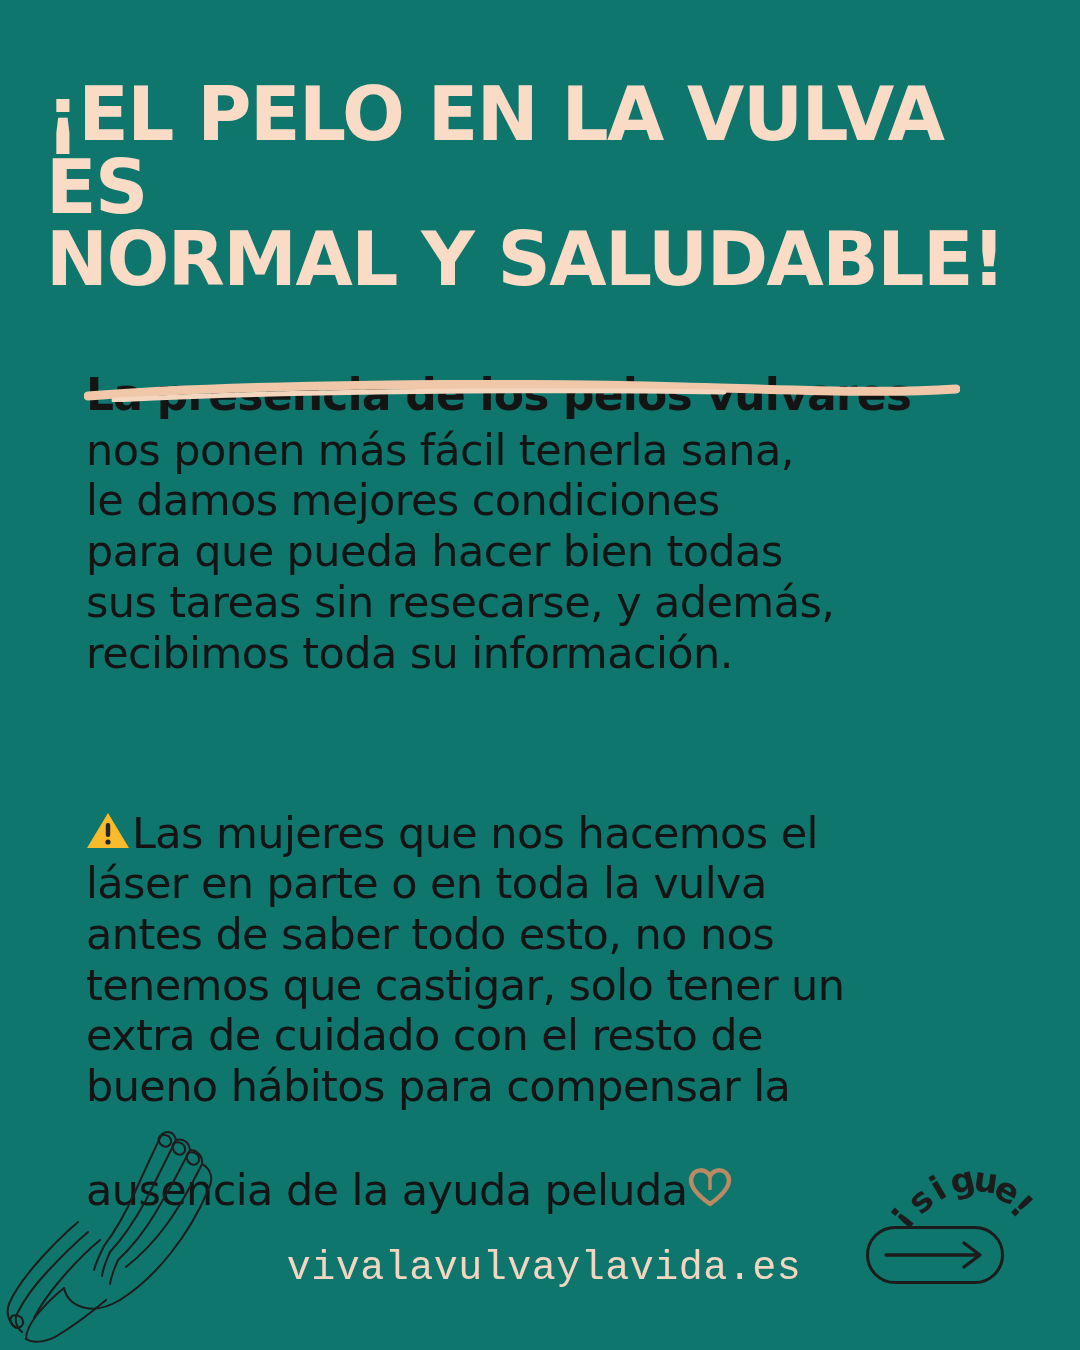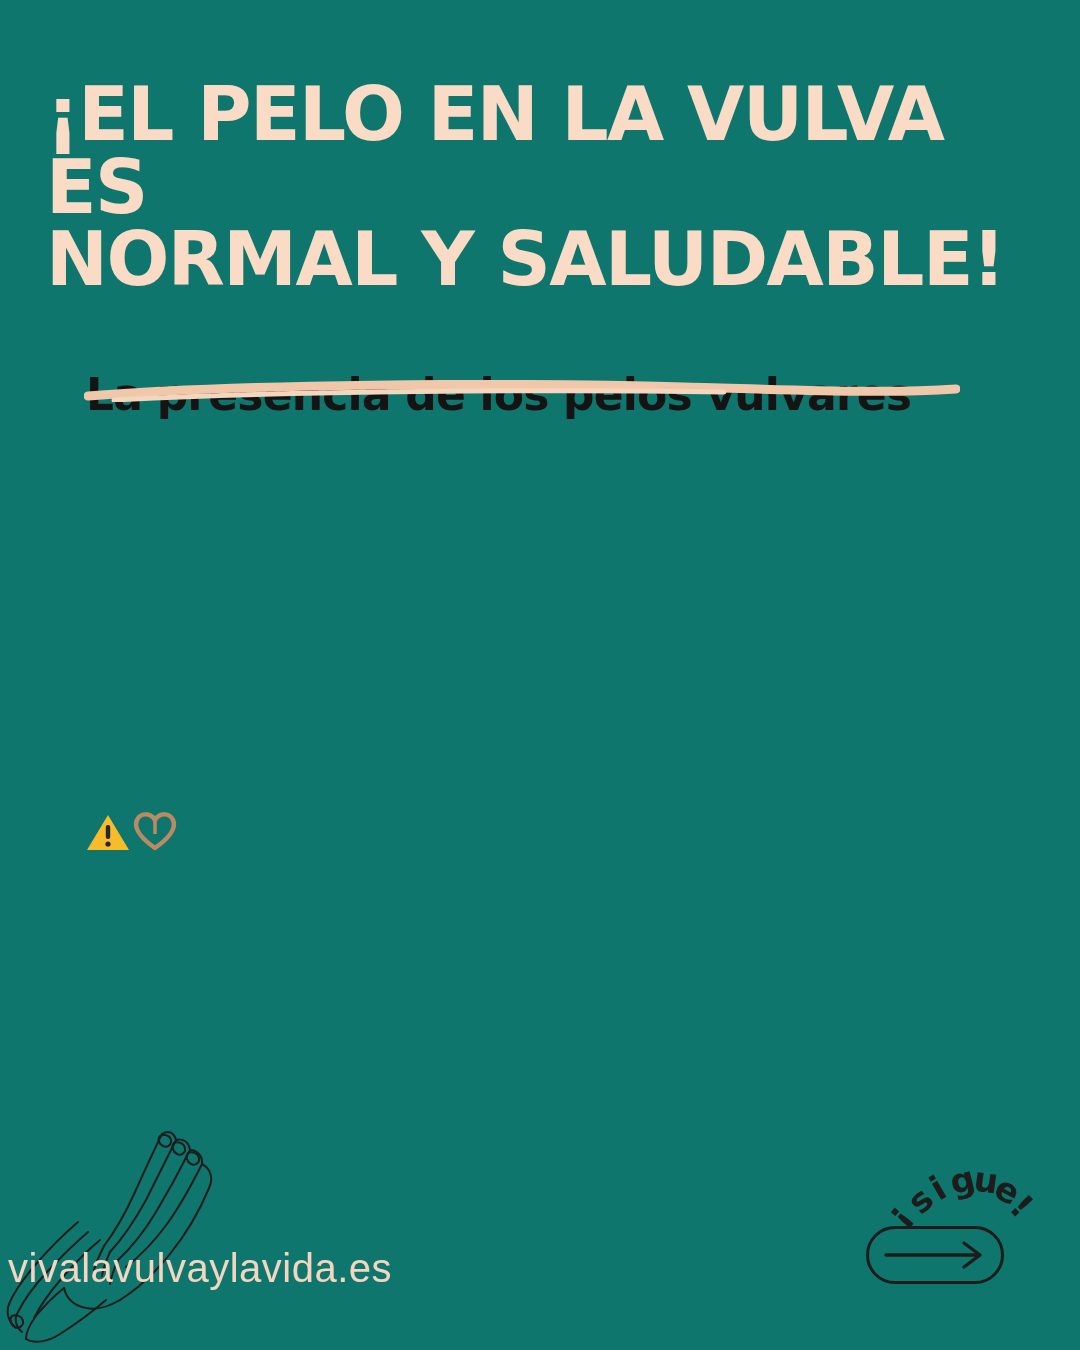--- a/index.html
+++ b/index.html
@@ -87,21 +87,22 @@
     color: #b98a63;
     transform: translateY(2px);
   }
 
   
   .website {
     position: absolute;
     left: 8px;
     right: 0;
     top: 1246px;
-    font-family: Liberation Sans, sans-serif;
+    text-align: center;
+    font-family: Liberation Mono, monospace;
     font-size: 40px;
     letter-spacing: 0.5px;
     color: #f3d6c0;
   }
 
   
   .hands {
     position: absolute;
     left: 4px;
     top: 1120px;
@@ -144,36 +145,46 @@
 </style>
 </head>
 <body>
 
 <div class="canvas">
 
   <div class="headline">¡EL PELO EN LA VULVA ES
 NORMAL Y SALUDABLE!</div>
 
   <div class="para para-1">
-    <span class="lead">La presencia de los pelos vulvares</span>
+    <span class="lead">La presencia de los pelos vulvares</span><span>nos ponen más fácil tenerla sana,
+le damos mejores condiciones
+para que pueda hacer bien todas
+sus tareas sin resecarse, y además,
+recibimos toda su información.</span>
   </div>
 
   <svg class="underline-swoosh" viewBox="0 0 876 22">
     <path d="M4 16 C 150 4, 420 2, 600 7 C 720 10, 800 14, 872 9" fill="none" stroke="#f0c7a8" stroke-width="9" stroke-linecap="round"></path>
     <path d="M30 20 C 200 11, 470 9, 640 12" fill="none" stroke="#f4d5bd" stroke-width="5" stroke-linecap="round"></path>
   </svg>
 
   <div class="para para-2">
     <span class="warn">
       <svg width="44" height="40" viewBox="0 0 44 40">
         <path d="M22 2 L43 37 L1 37 Z" fill="#f7bb2c"></path>
         <rect x="19.8" y="12" width="4.4" height="14" rx="2" fill="#262626"></rect>
         <circle cx="22" cy="31" r="2.6" fill="#262626"></circle>
       </svg>
-    </span><span class="heart">
+    </span><span>Las mujeres que nos hacemos el
+láser en parte o en toda la vulva
+antes de saber todo esto, no nos
+tenemos que castigar, solo tener un
+extra de cuidado con el resto de
+bueno hábitos para compensar la
+ausencia de la ayuda peluda</span><span class="heart">
       <svg width="46" height="42" viewBox="0 0 46 42">
         <path d="M23 39 C 6 27, 2 18, 5 11 C 8 4, 18 3, 23 11 C 28 3, 38 4, 41 11 C 44 18, 40 27, 23 39 Z" fill="none" stroke="#b98a63" stroke-width="4.5" stroke-linejoin="round"></path>
         <path d="M23 11 L23 25" fill="none" stroke="#b98a63" stroke-width="3.5"></path>
       </svg>
     </span>
   </div>
 
   <svg class="hands" viewBox="0 0 250 230">
     <g fill="none" stroke="#1d1d1d" stroke-width="2" stroke-linecap="round" stroke-linejoin="round">
 

